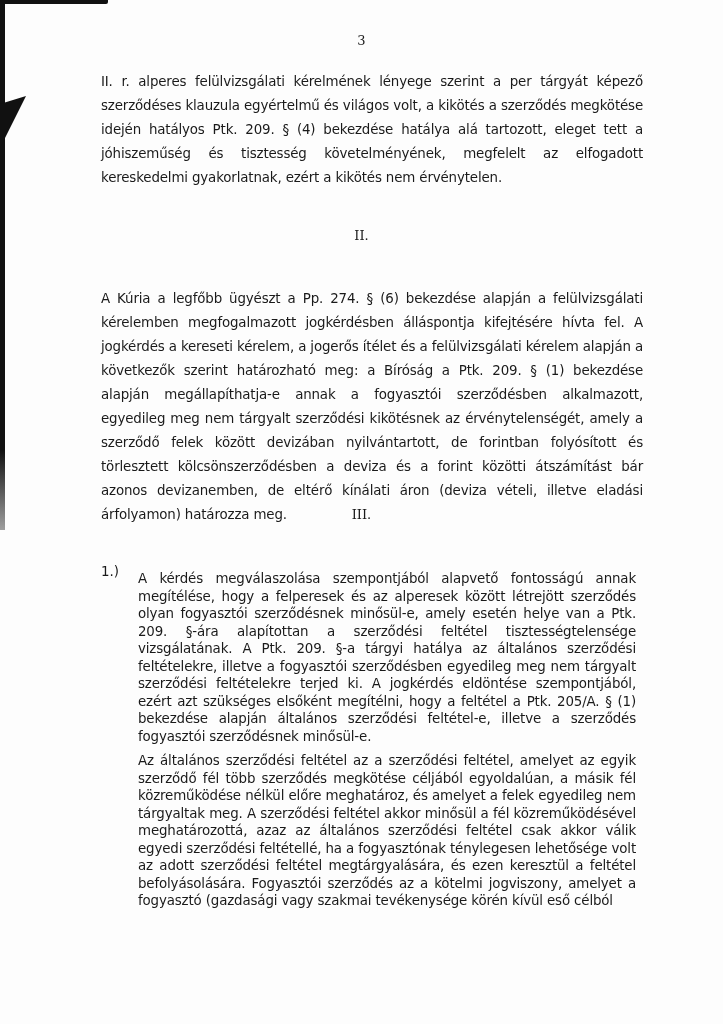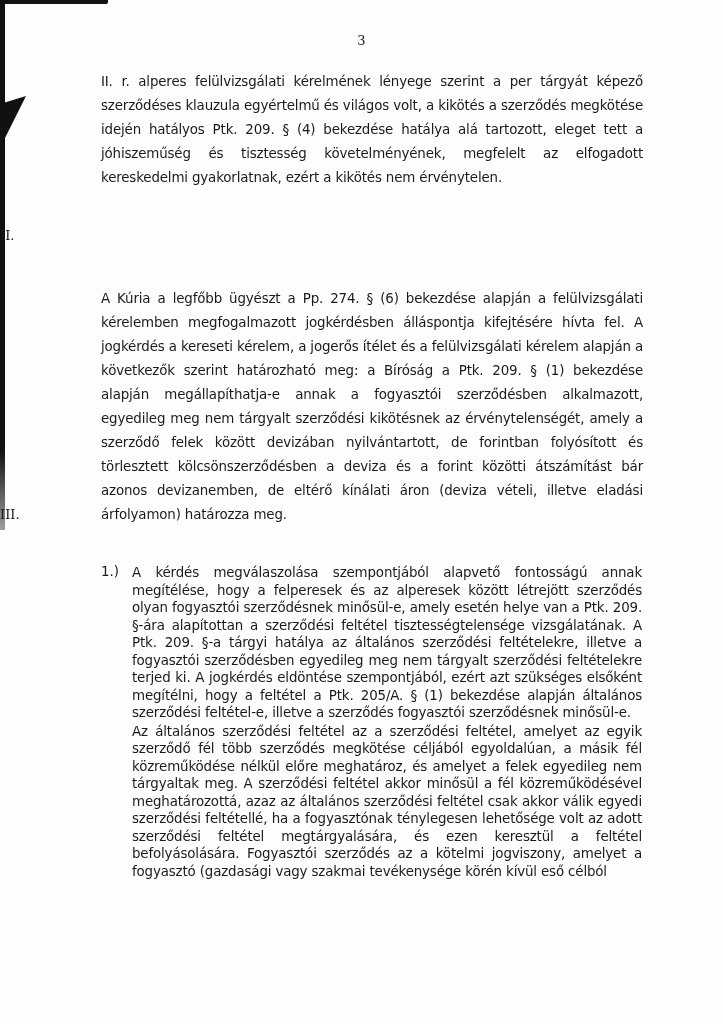--- a/index.html
+++ b/index.html
@@ -8,26 +8,26 @@
     font-family: "DejaVu Sans", sans-serif; color: #1a1a1a;
   }
   .scan-top { position: absolute; left: 4px; top: 0; width: 104px; height: 4px; background: #111; border-bottom-right-radius: 2px; }
   .scan-left { position: absolute; left: 0; top: 0; width: 5px; height: 530px; background: linear-gradient(#111 0%, #111 85%, rgba(17,17,17,0.4) 100%); }
   .scan-flag { position: absolute; left: 0; top: 95px; width: 0; height: 0;
     border-left: 26px solid #111; border-top: 10px solid transparent; border-bottom: 34px solid transparent; transform: skewY(-35deg); }
   .page-num { position: absolute; top: 33px; left: 0; width: 723px; text-align: center;
     font-family: "DejaVu Serif", serif; font-size: 13px; }
   .para { position: absolute; left: 101px; width: 542px; font-size: 13.4px; line-height: 24px;
     text-align: justify; letter-spacing: -0.15px; }
-  .heading { position: absolute; left: 0; width: 723px; text-align: left;
+  .heading { position: absolute; left: 0; width: 723px; text-align: center;
     font-family: "DejaVu Serif", serif; font-size: 13px; }
   .list-num { position: absolute; left: 101px; font-size: 13.4px; line-height: 17.5px; }
   .list-body { position: absolute; left: 131px; width: 512px; font-size: 13.4px; line-height: 17.5px;
     text-align: justify; letter-spacing: -0.15px; }
-  .list-body p { margin: 1px; }
+  .list-body p { margin: 7px; }
 </style>
 </head>
 <body>
 
 <div class="scan-top"></div>
 <div class="scan-left"></div>
 <div class="scan-flag"></div>
 
 <div class="page-num">3</div>
 

